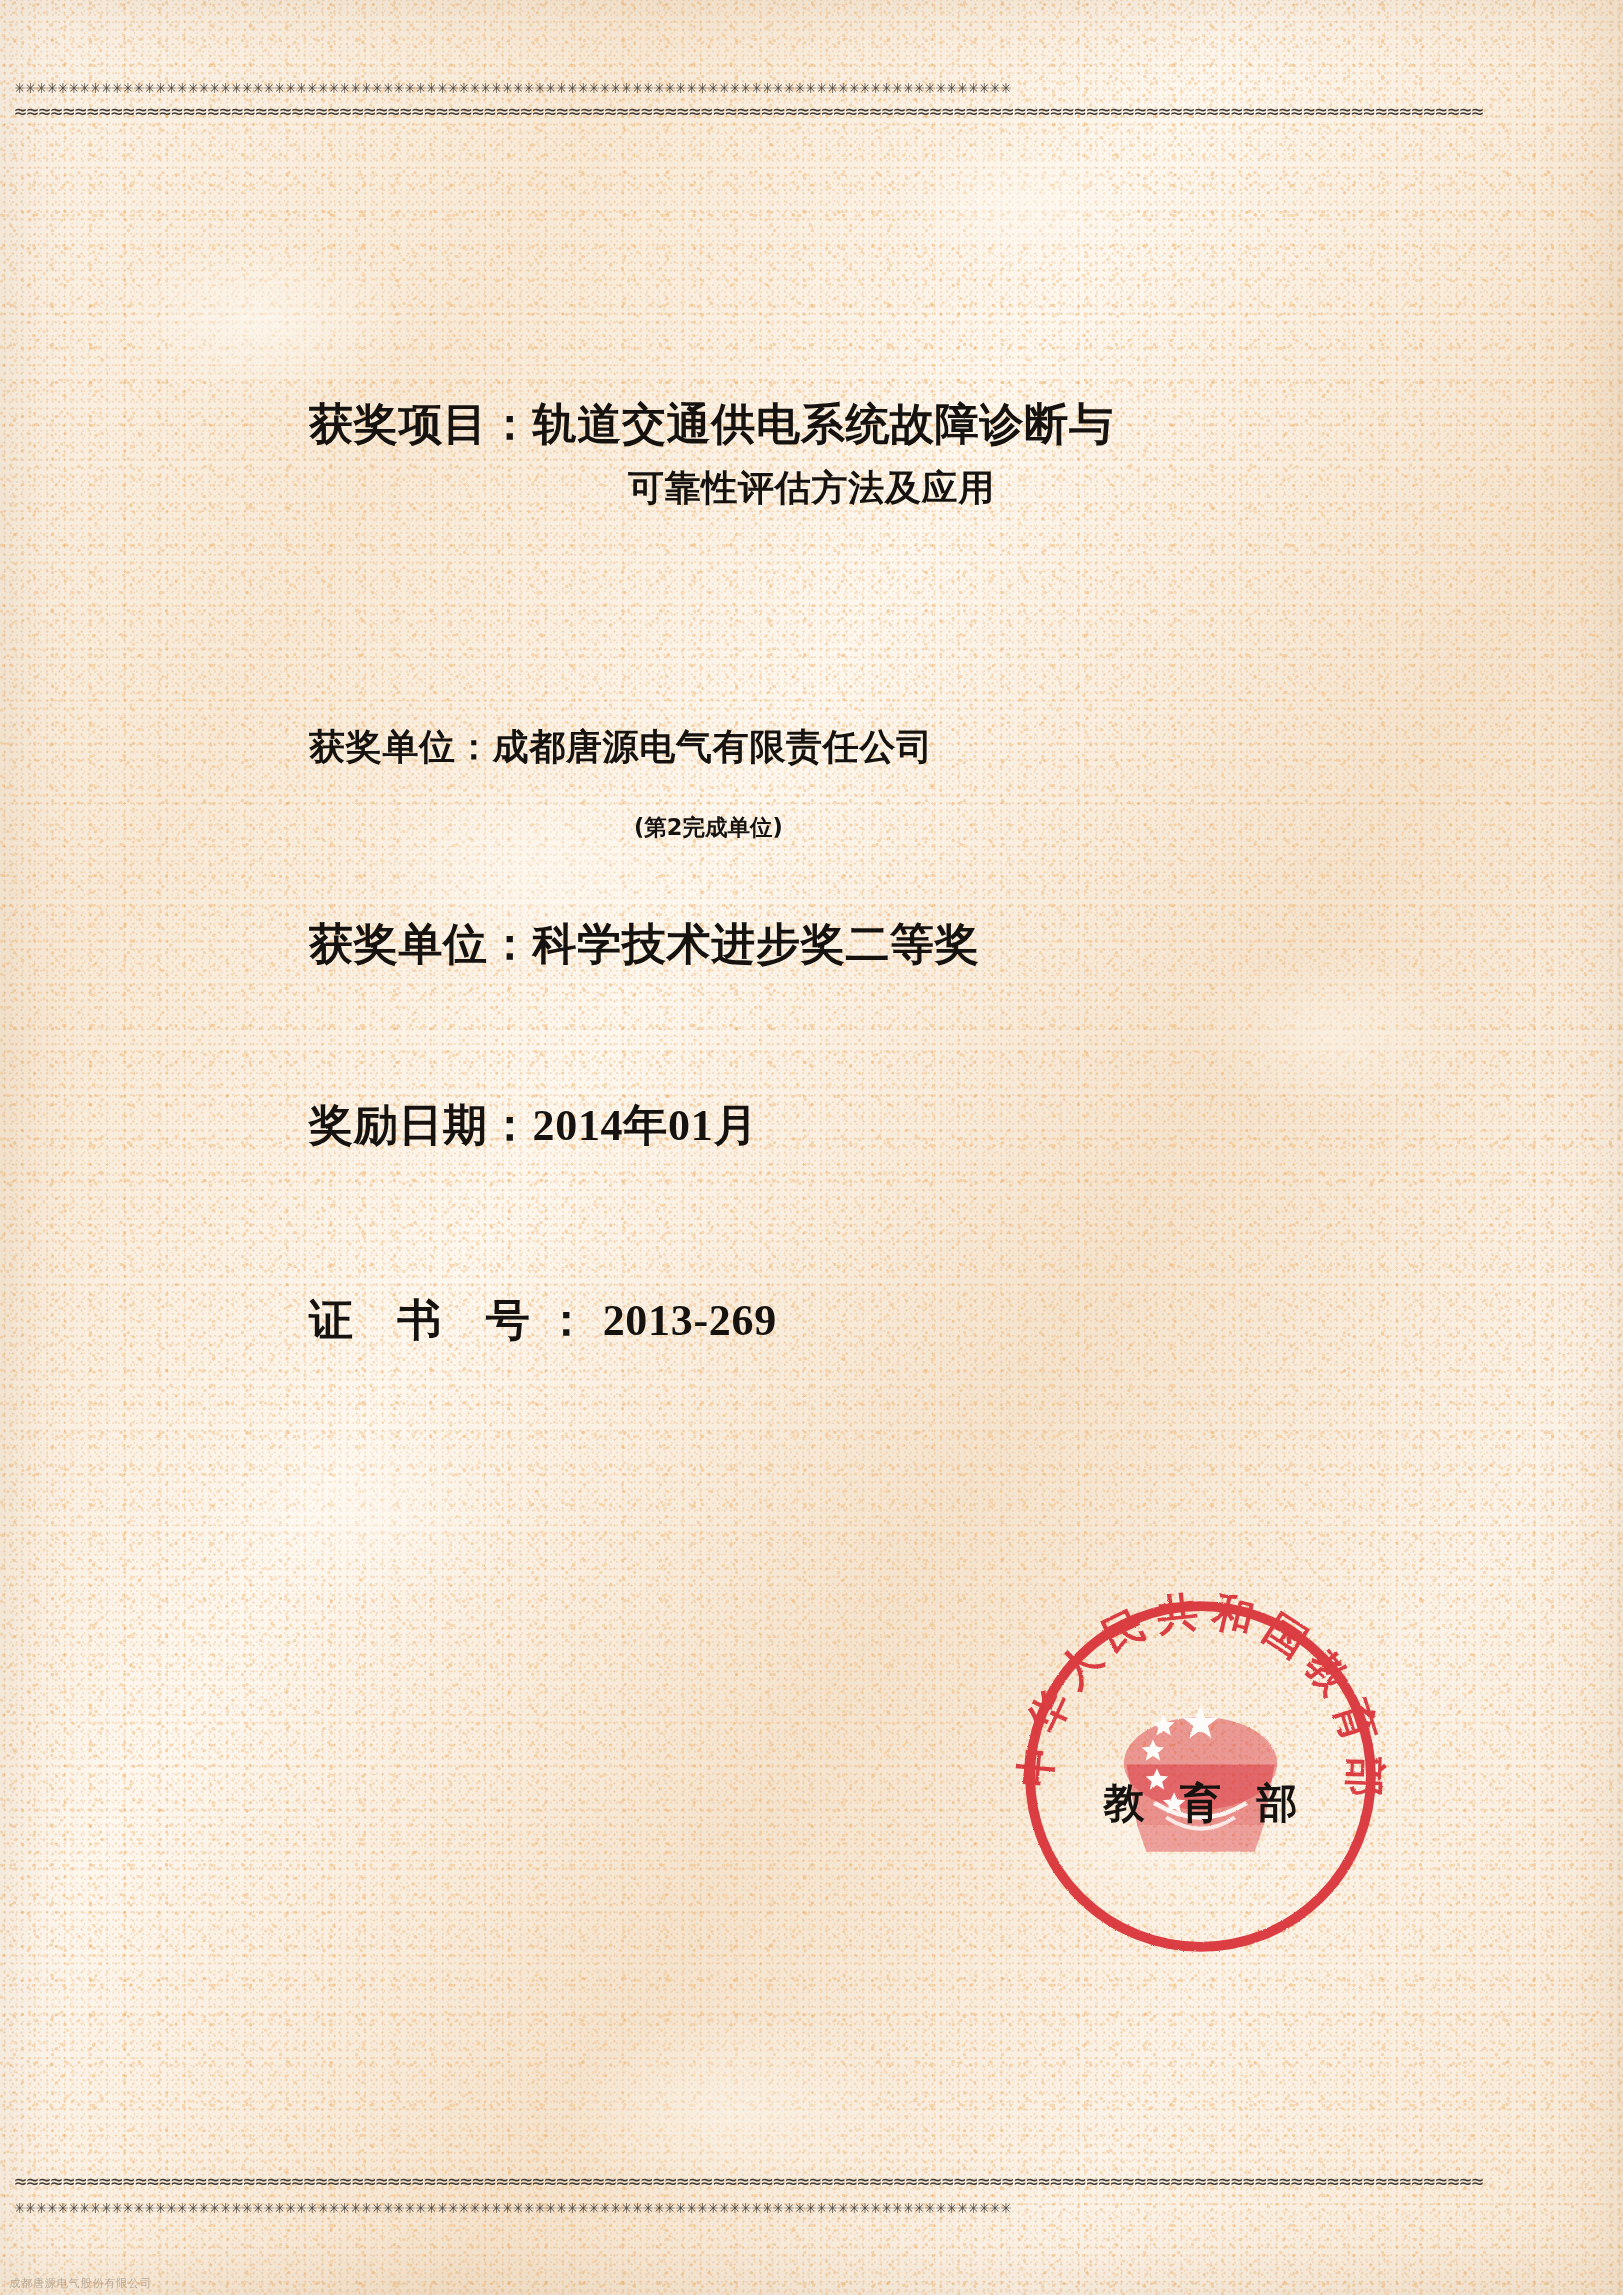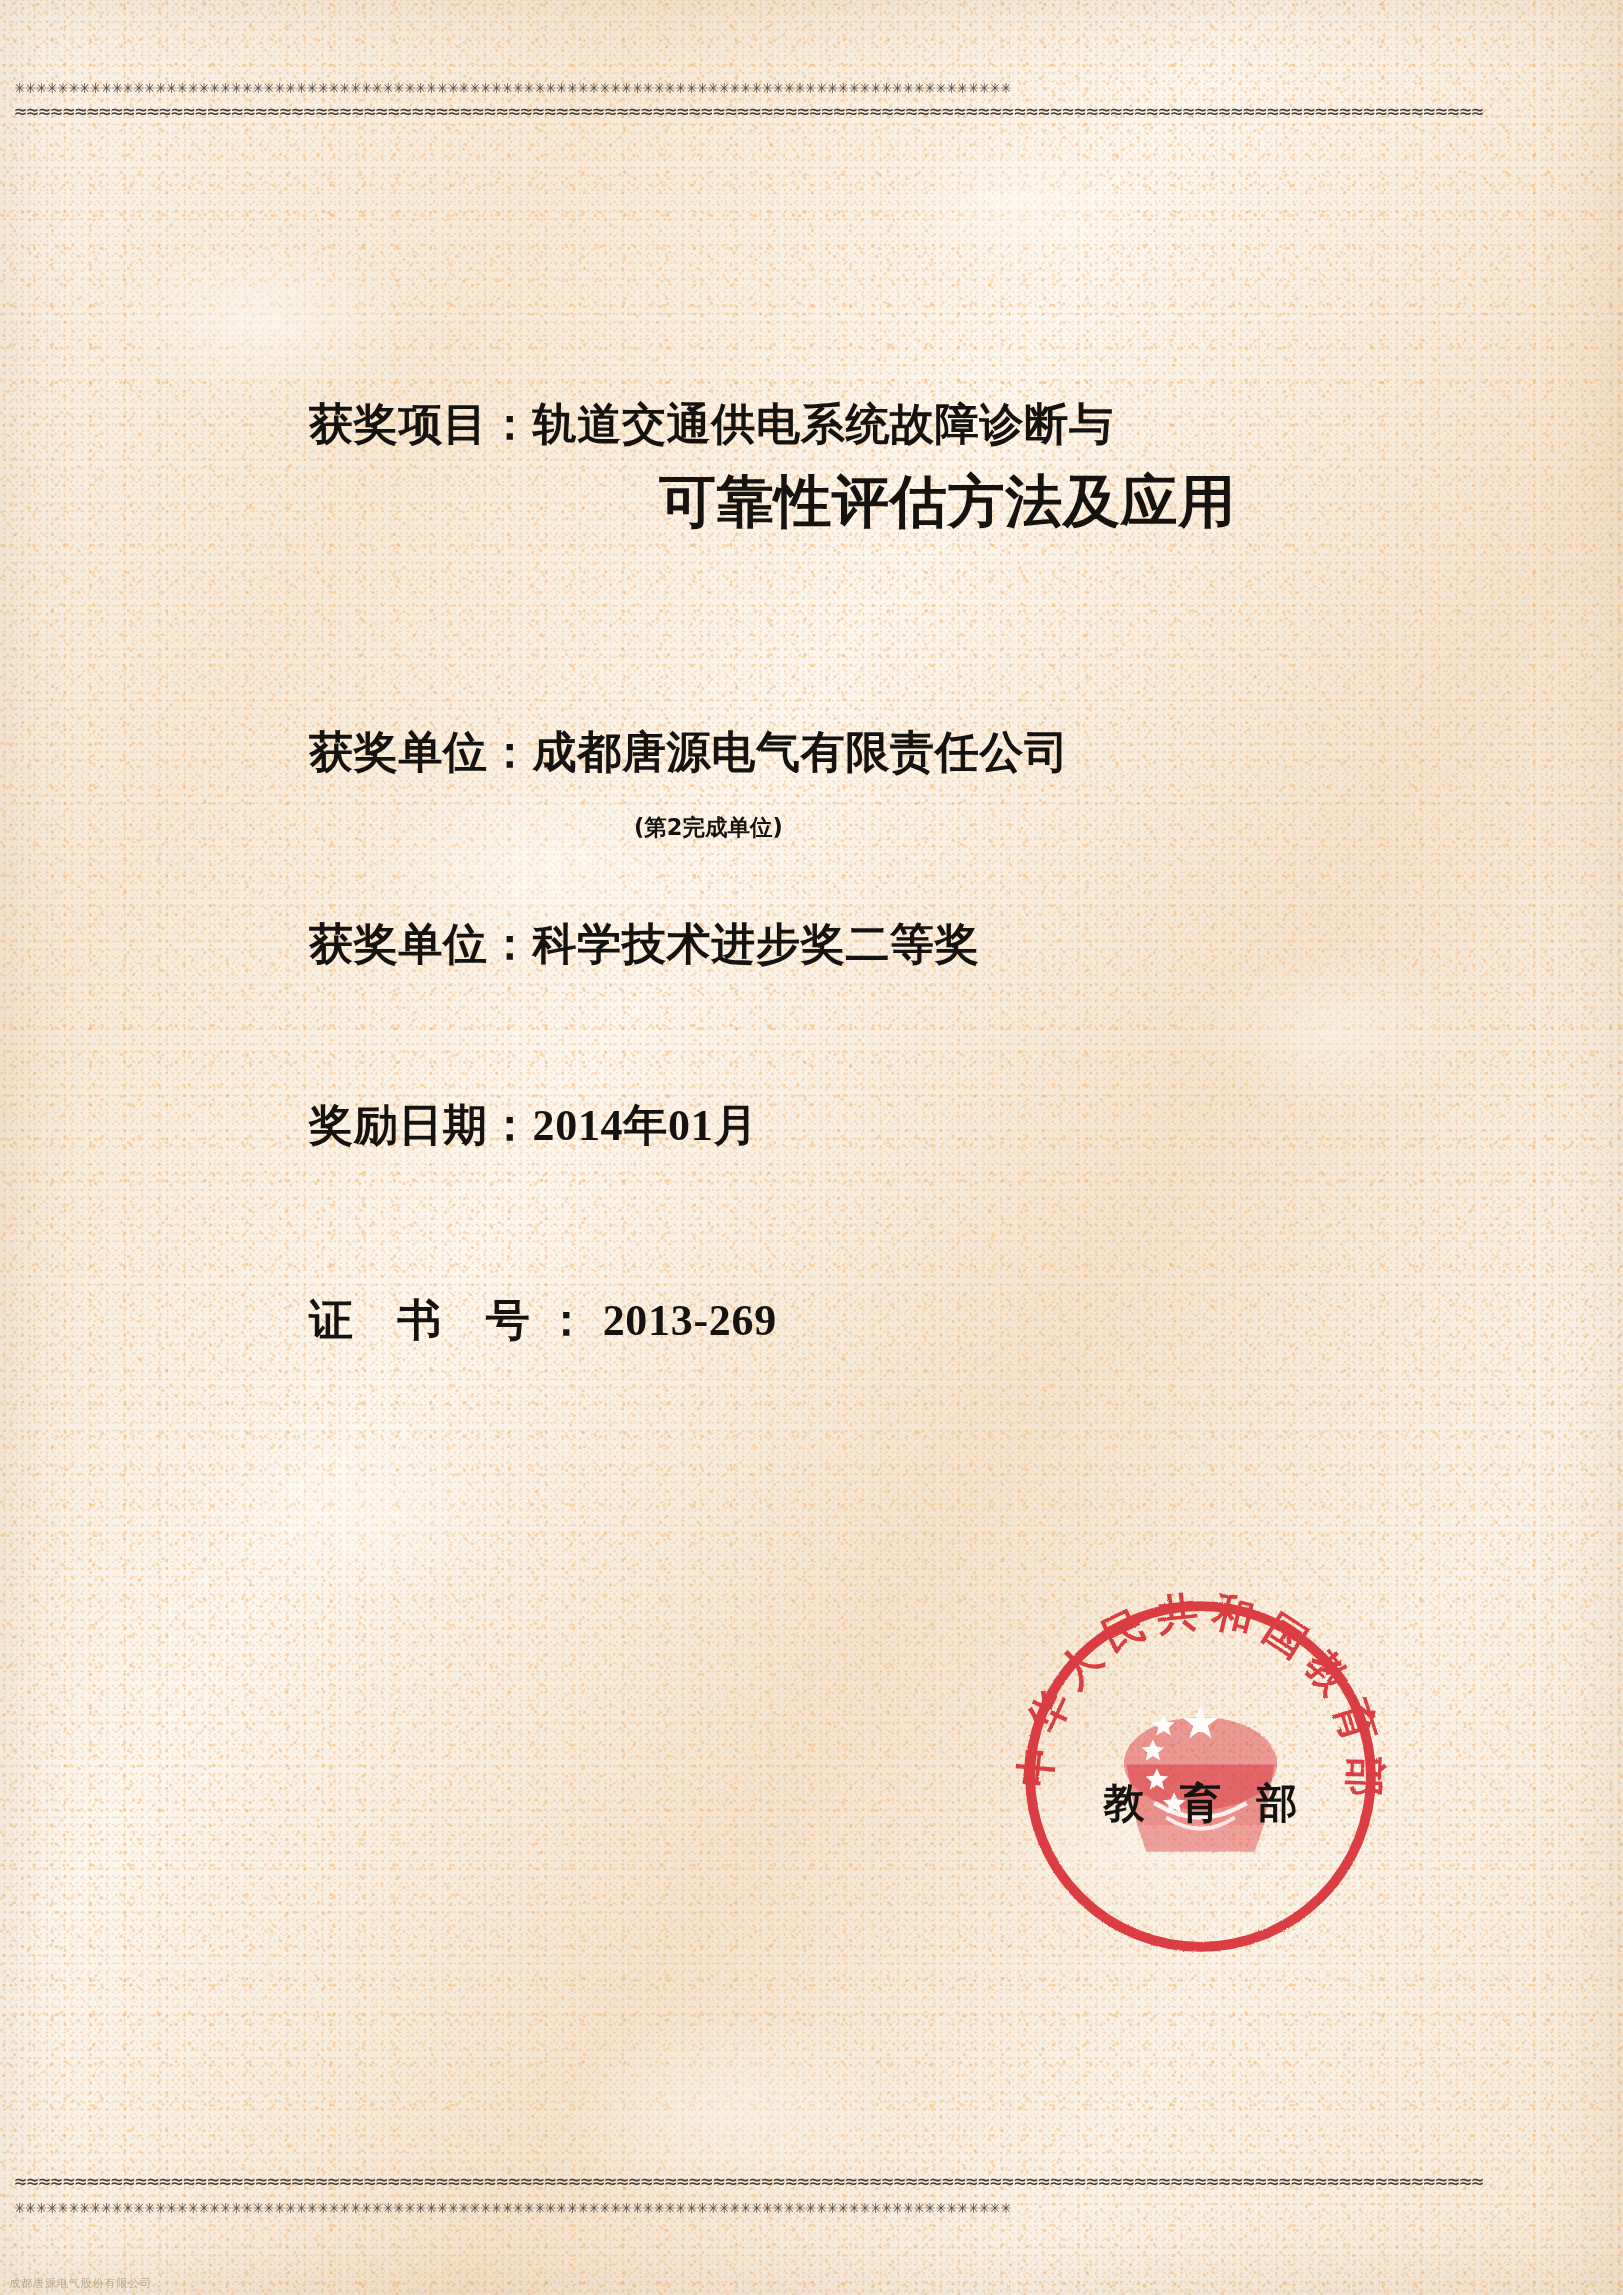--- a/index.html
+++ b/index.html
@@ -118,28 +118,28 @@
   .label {
     display: inline-block;
   }
 
   .project-line1 {
     left: 269px;
     top: 395px;
     font-size: 44px;
   }
   .project-line2 {
-    left: 619px;
+    left: 588px;
     top: 464px;
-    font-size: 57px;
+    font-size: 36px;
   }
   .unit-line {
     left: 269px;
     top: 723px;
-    font-size: 44px;
+    font-size: 36px;
     text-align: right;
   }
   .unit-sub {
     left: 594px;
     top: 812px;
     font-size: 22.5px;
     font-weight: bold;
     letter-spacing: 0px;
   }
   .level-line {

